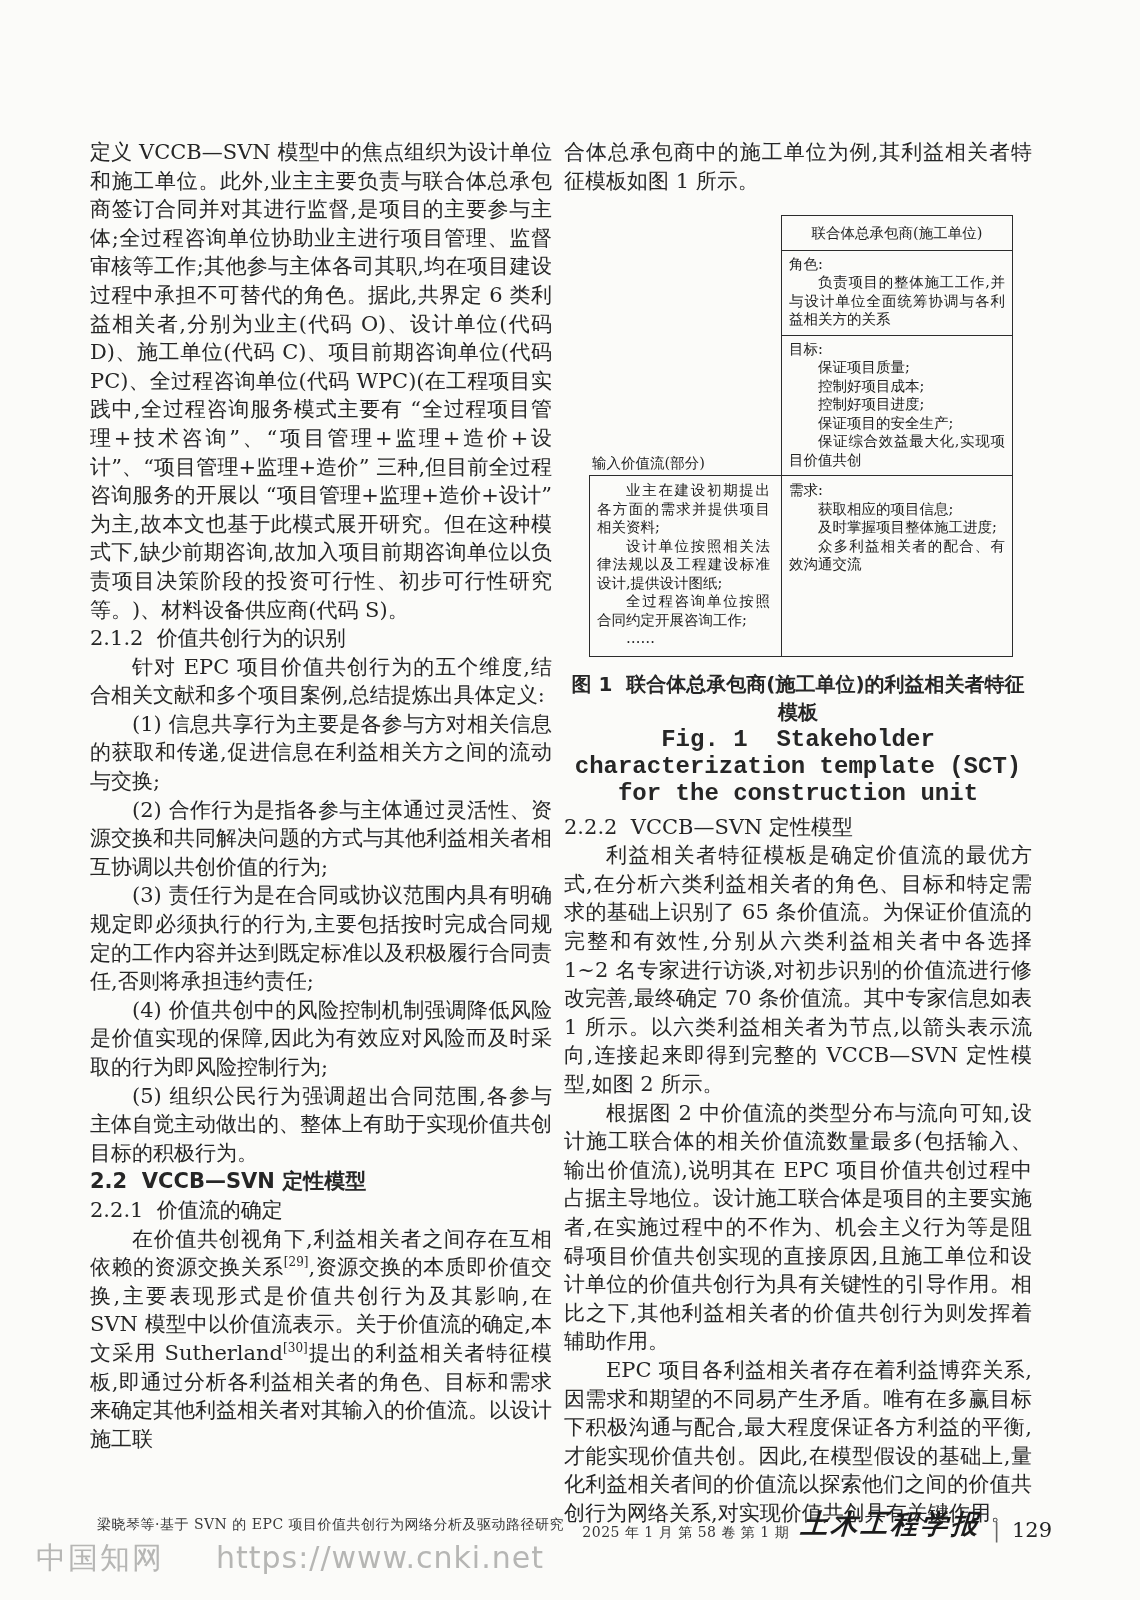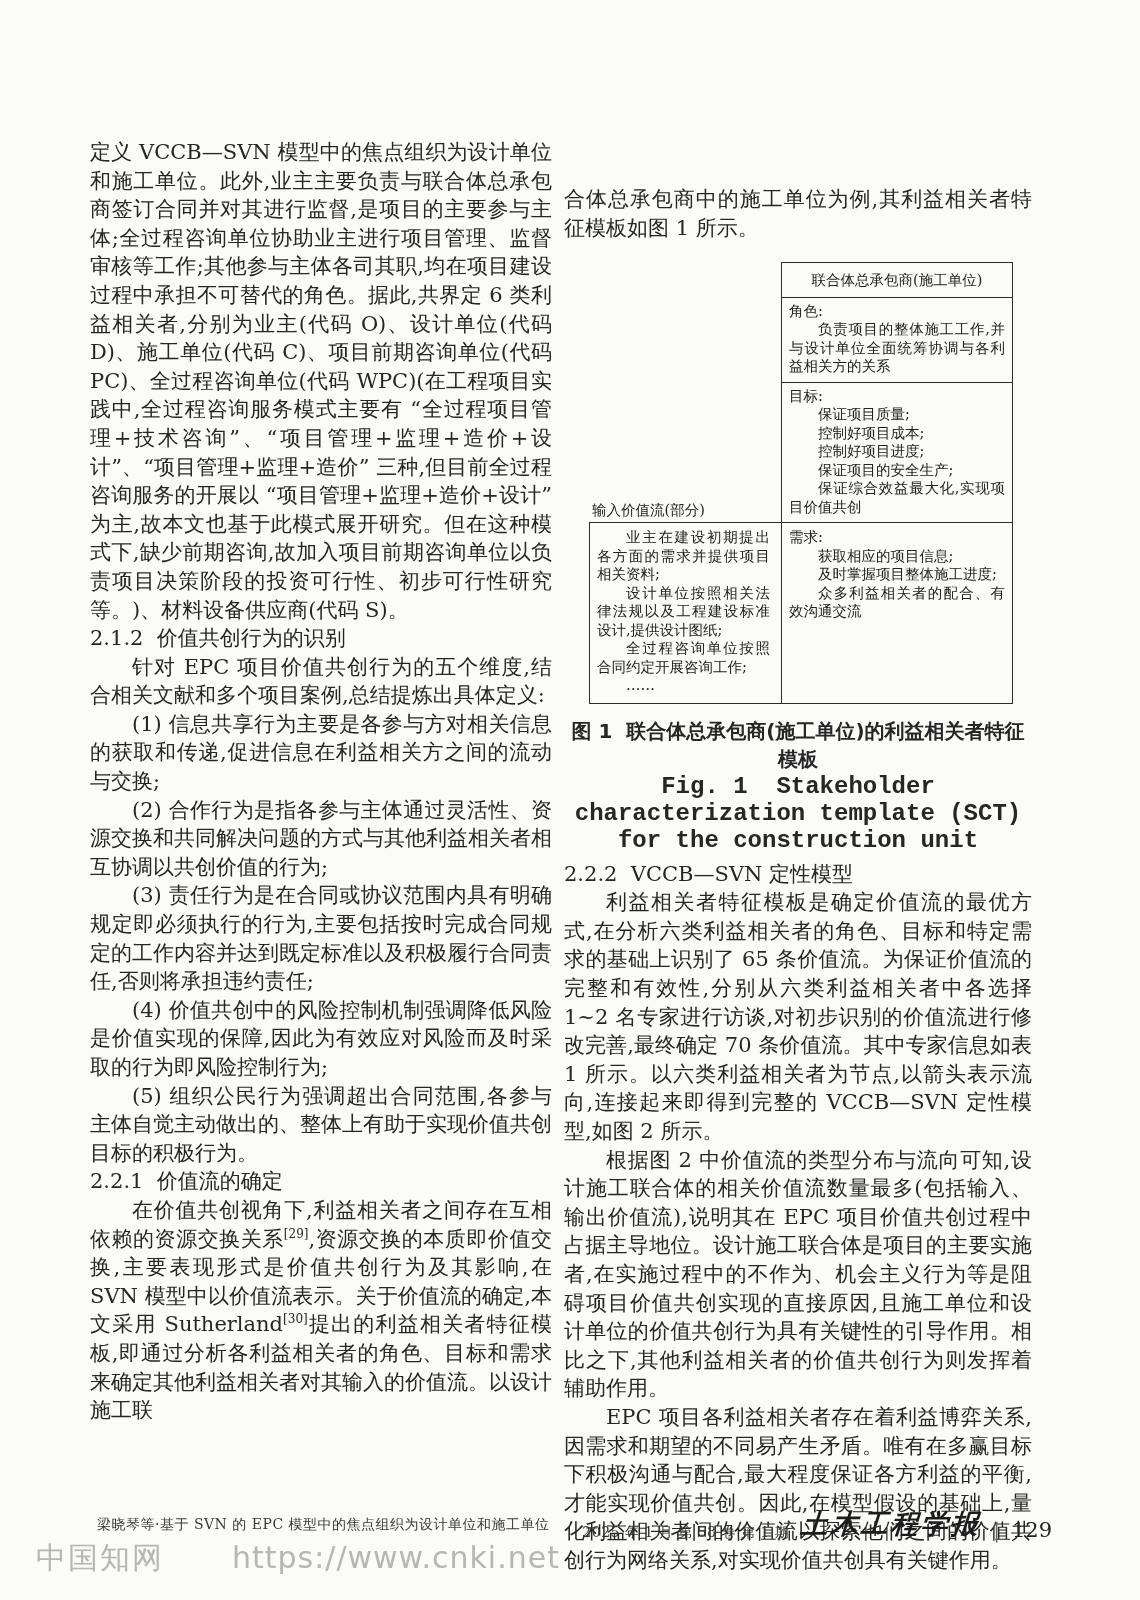--- a/index.html
+++ b/index.html
@@ -9,21 +9,21 @@
     color:#262626;
     font-family:"DejaVu Serif","Liberation Serif",serif;
     position:relative;
     overflow:hidden;
   }
   .columns{
     position:absolute;top:138px;left:90px;
     display:flex;gap:12px;
   }
   .col{width:462px;}
-  .col-right{width:468px;margin-top:47px;}
+  .col-right{width:468px;}
   .body-p{
     margin:0;
     font-size:21px;
     line-height:28.6px;
     text-align:justify;
     text-justify:inter-character;
     text-indent:2em;
   }
   .no-indent{text-indent:0;}
   sup.ref{font-size:12px;line-height:0;vertical-align:super;}
@@ -92,41 +92,42 @@
   .issue-info{font-size:14px;color:#333;letter-spacing:0.5px;}
   .journal-name{
     font-size:27px;font-weight:700;font-style:italic;
     letter-spacing:3px;color:#1c1c1c;
     transform:skewX(-4deg);display:inline-block;
   }
   .sep{font-size:20px;color:#666;font-weight:300;}
   .page-no{font-size:21px;color:#222;}
   .watermark{
     position:absolute;left:36px;top:1538px;
-    display:flex;gap:68px;align-items:baseline;
+    display:flex;gap:52px;align-items:baseline;
     color:#b6b6b4;
     font-family:"DejaVu Sans","Liberation Sans",sans-serif;
   }
   .wm-name{font-size:30px;letter-spacing:2px;}
   .wm-url{font-size:30px;letter-spacing:1px;}
 </style>
 </head>
 <body>
 
 <div class="columns">
 
   <section class="col col-left">
     <p class="body-p no-indent">定义 VCCB—SVN 模型中的焦点组织为设计单位和施工单位。此外,业主主要负责与联合体总承包商签订合同并对其进行监督,是项目的主要参与主体;全过程咨询单位协助业主进行项目管理、监督审核等工作;其他参与主体各司其职,均在项目建设过程中承担不可替代的角色。据此,共界定 6 类利益相关者,分别为业主(代码 O)、设计单位(代码 D)、施工单位(代码 C)、项目前期咨询单位(代码 PC)、全过程咨询单位(代码 WPC)(在工程项目实践中,全过程咨询服务模式主要有 “全过程项目管理+技术咨询”、“项目管理+监理+造价+设计”、“项目管理+监理+造价” 三种,但目前全过程咨询服务的开展以 “项目管理+监理+造价+设计” 为主,故本文也基于此模式展开研究。但在这种模式下,缺少前期咨询,故加入项目前期咨询单位以负责项目决策阶段的投资可行性、初步可行性研究等。)、材料设备供应商(代码 S)。</p>
     <h4 class="heading-kai">2.1.2&nbsp;&nbsp;价值共创行为的识别</h4>
     <p class="body-p">针对 EPC 项目价值共创行为的五个维度,结合相关文献和多个项目案例,总结提炼出具体定义:</p>
     <p class="body-p">(1) 信息共享行为主要是各参与方对相关信息的获取和传递,促进信息在利益相关方之间的流动与交换;</p>
     <p class="body-p">(2) 合作行为是指各参与主体通过灵活性、资源交换和共同解决问题的方式与其他利益相关者相互协调以共创价值的行为;</p>
     <p class="body-p">(3) 责任行为是在合同或协议范围内具有明确规定即必须执行的行为,主要包括按时完成合同规定的工作内容并达到既定标准以及积极履行合同责任,否则将承担违约责任;</p>
     <p class="body-p">(4) 价值共创中的风险控制机制强调降低风险是价值实现的保障,因此为有效应对风险而及时采取的行为即风险控制行为;</p>
     <p class="body-p">(5) 组织公民行为强调超出合同范围,各参与主体自觉主动做出的、整体上有助于实现价值共创目标的积极行为。</p>
+    <h3 class="heading-bold">2.2&nbsp;&nbsp;VCCB—SVN 定性模型</h3>
     <h4 class="heading-kai">2.2.1&nbsp;&nbsp;价值流的确定</h4>
     <p class="body-p">
       <span>在价值共创视角下,利益相关者之间存在互相依赖的资源交换关系</span><sup class="ref">[29]</sup><span>,资源交换的本质即价值交换,主要表现形式是价值共创行为及其影响,在 SVN 模型中以价值流表示。关于价值流的确定,本文采用 Sutherland</span><sup class="ref">[30]</sup><span>提出的利益相关者特征模板,即通过分析各利益相关者的角色、目标和需求来确定其他利益相关者对其输入的价值流。以设计施工联</span>
     </p>
   </section>
 
   <section class="col col-right">
     <p class="body-p no-indent">合体总承包商中的施工单位为例,其利益相关者特征模板如图 1 所示。</p>
 
     <figure class="sct-figure">
@@ -174,21 +175,21 @@
     </figure>
 
     <h4 class="heading-kai after-fig">2.2.2&nbsp;&nbsp;VCCB—SVN 定性模型</h4>
     <p class="body-p">利益相关者特征模板是确定价值流的最优方式,在分析六类利益相关者的角色、目标和特定需求的基础上识别了 65 条价值流。为保证价值流的完整和有效性,分别从六类利益相关者中各选择 1~2 名专家进行访谈,对初步识别的价值流进行修改完善,最终确定 70 条价值流。其中专家信息如表 1 所示。以六类利益相关者为节点,以箭头表示流向,连接起来即得到完整的 VCCB—SVN 定性模型,如图 2 所示。</p>
     <p class="body-p">根据图 2 中价值流的类型分布与流向可知,设计施工联合体的相关价值流数量最多(包括输入、输出价值流),说明其在 EPC 项目价值共创过程中占据主导地位。设计施工联合体是项目的主要实施者,在实施过程中的不作为、机会主义行为等是阻碍项目价值共创实现的直接原因,且施工单位和设计单位的价值共创行为具有关键性的引导作用。相比之下,其他利益相关者的价值共创行为则发挥着辅助作用。</p>
     <p class="body-p">EPC 项目各利益相关者存在着利益博弈关系,因需求和期望的不同易产生矛盾。唯有在多赢目标下积极沟通与配合,最大程度保证各方利益的平衡,才能实现价值共创。因此,在模型假设的基础上,量化利益相关者间的价值流以探索他们之间的价值共创行为网络关系,对实现价值共创具有关键作用。</p>
   </section>
 
 </div>
 
-<div class="running-title">梁晓琴等·基于 SVN 的 EPC 模型中的焦点组织为设计单位和施工单位</div>
+<div class="running-title">梁晓琴等·基于 SVN 的 EPC 项目价值共创行为网络分析及驱动路径研究</div>
 
 <div class="issue-block">
   <span class="issue-info">2025 年 1 月 第 58 卷 第 1 期</span>
   <span class="journal-name">土木工程学报</span>
   <span class="sep">|</span>
   <span class="page-no">129</span>
 </div>
 
 <div class="watermark">
   <span class="wm-name">中国知网</span>

